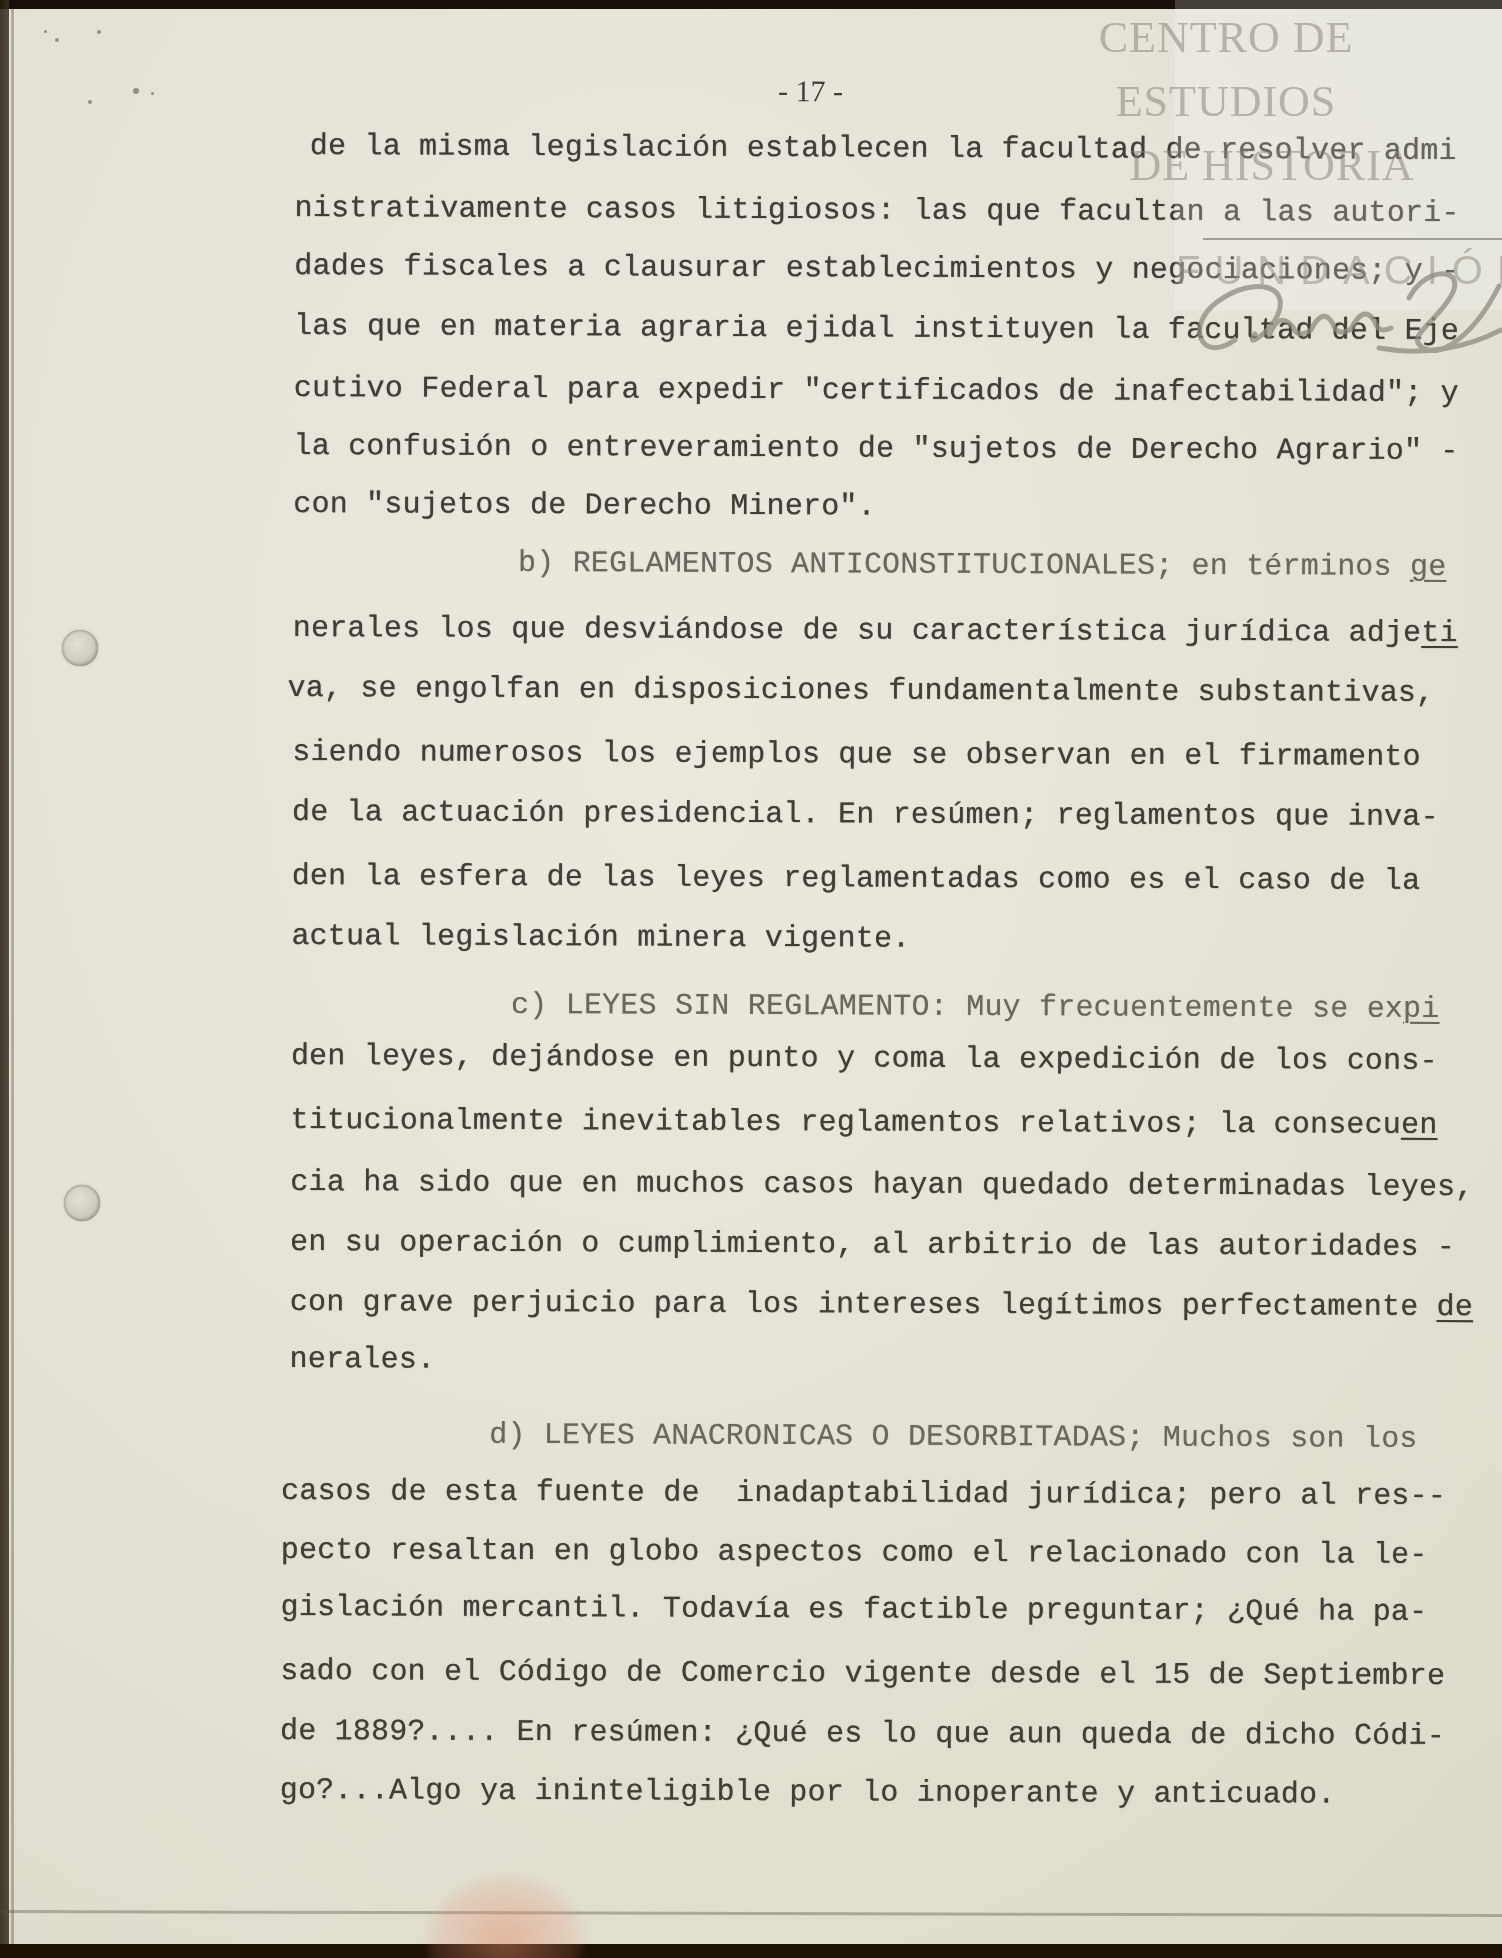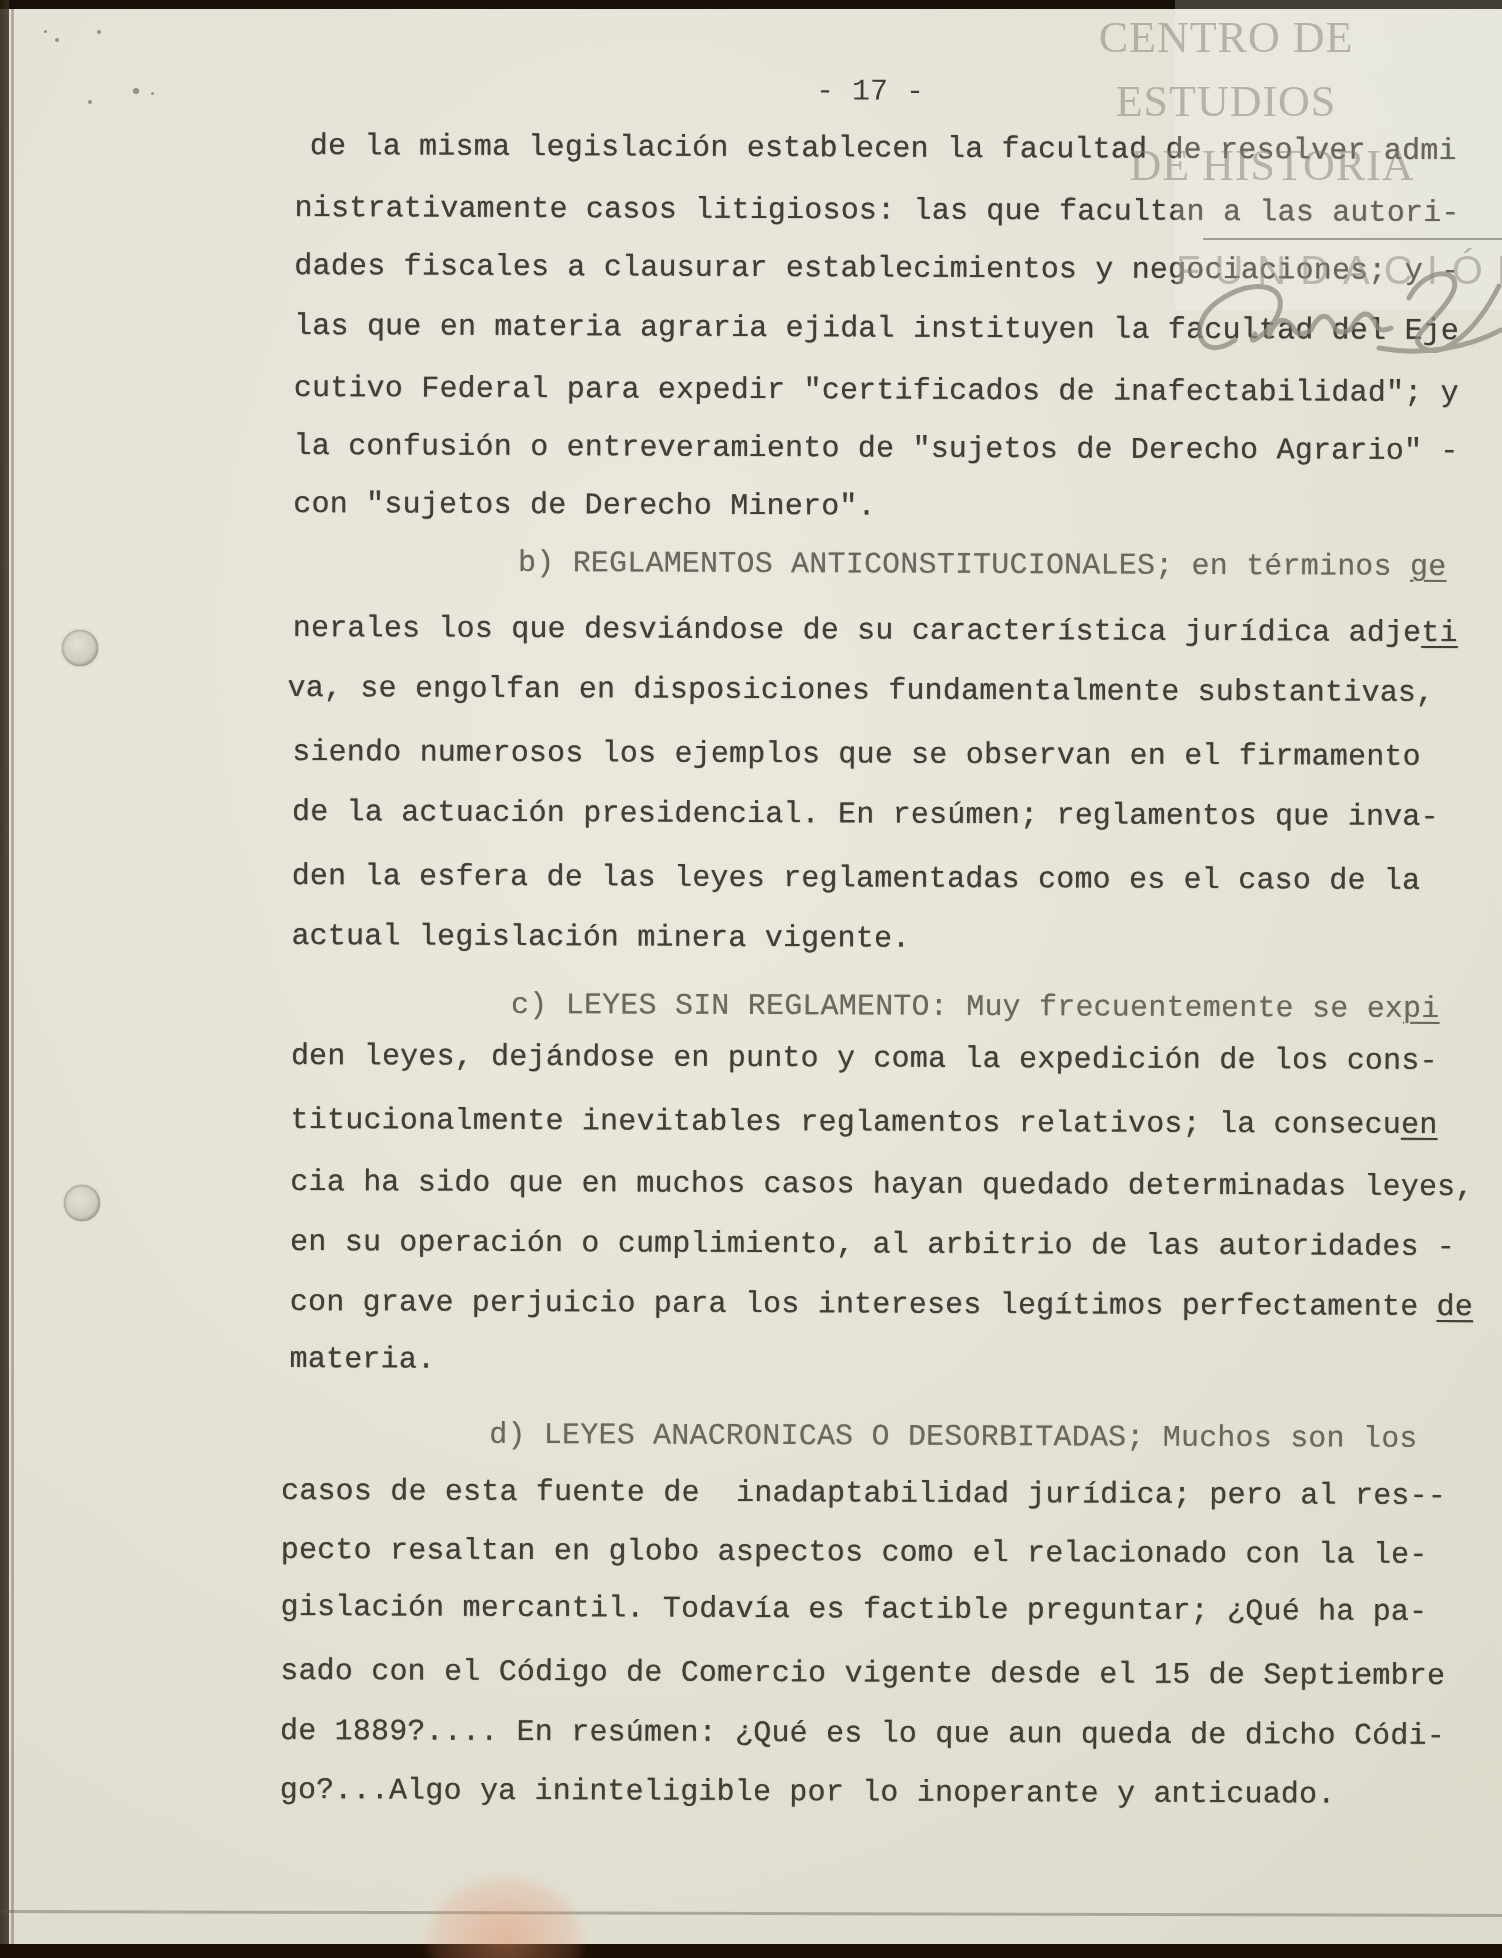--- a/index.html
+++ b/index.html
@@ -68,21 +68,21 @@
   .signature{position:absolute;left:1183px;top:252px;opacity:0.75;}
 </style>
 </head>
 <body>
 
 <div id="scan">
 
   <div id="paper"></div>
 
   <div id="text-layer">
-    <div id="page-number" style="left: 816px; top: 72px;">- 17 -</div>
+    <div id="page-number" style="left: 778px; top: 72px; font-family: Liberation Serif, serif;">- 17 -</div>
 
   <div class="tline" style="left: 310px; top: 129px;">de la misma legislación establecen la facultad de resolver admi</div>
       <div class="tline" style="left: 295px; top: 191px;">nistrativamente casos litigiosos: las que facultan a las autori-</div>
       <div class="tline" style="left: 295px; top: 249px;">dades fiscales a clausurar establecimientos y negociaciones; y -</div>
       <div class="tline" style="left: 295px; top: 309px;">las que en materia agraria ejidal instituyen la facultad del Eje</div>
       <div class="tline" style="left: 295px; top: 371px;">cutivo Federal para expedir "certificados de inafectabilidad"; y</div>
       <div class="tline" style="left: 295px; top: 429px;">la confusión o entreveramiento de "sujetos de Derecho Agrario" -</div>
       <div class="tline" style="left: 295px; top: 487px;">con "sujetos de Derecho Minero".</div>
       <div class="tline fade" style="left: 520px; top: 545px;"><span>b) REGLAMENTOS ANTICONSTITUCIONALES; en términos </span><span class="tail">ge</span></div>
       <div class="tline" style="left: 295px; top: 611px;"><span>nerales los que desviándose de su característica jurídica adje</span><span class="tail">ti</span></div>
@@ -90,21 +90,21 @@
       <div class="tline" style="left: 295px; top: 735px;">siendo numerosos los ejemplos que se observan en el firmamento</div>
       <div class="tline" style="left: 295px; top: 795px;">de la actuación presidencial. En resúmen; reglamentos que inva-</div>
       <div class="tline" style="left: 295px; top: 859px;">den la esfera de las leyes reglamentadas como es el caso de la</div>
       <div class="tline" style="left: 295px; top: 919px;">actual legislación minera vigente.</div>
       <div class="tline fade" style="left: 515px; top: 987px;"><span>c) LEYES SIN REGLAMENTO: Muy frecuentemente se ex</span><span class="tail">pi</span></div>
       <div class="tline" style="left: 295px; top: 1039px;">den leyes, dejándose en punto y coma la expedición de los cons-</div>
       <div class="tline" style="left: 295px; top: 1103px;"><span>titucionalmente inevitables reglamentos relativos; la consecu</span><span class="tail">en</span></div>
       <div class="tline" style="left: 295px; top: 1165px;">cia ha sido que en muchos casos hayan quedado determinadas leyes,</div>
       <div class="tline" style="left: 295px; top: 1225px;">en su operación o cumplimiento, al arbitrio de las autoridades -</div>
       <div class="tline" style="left: 295px; top: 1285px;"><span>con grave perjuicio para los intereses legítimos perfectamente </span><span class="tail">de</span></div>
-      <div class="tline" style="left: 295px; top: 1342px;">materia.</div>
+      <div class="tline" style="left: 295px; top: 1342px;">nerales.</div>
       <div class="tline fade" style="left: 495px; top: 1417px;">d) LEYES ANACRONICAS O DESORBITADAS; Muchos son los</div>
       <div class="tline" style="left: 287px; top: 1474px;">casos de esta fuente de  inadaptabilidad jurídica; pero al res--</div>
       <div class="tline" style="left: 287px; top: 1533px;">pecto resaltan en globo aspectos como el relacionado con la le-</div>
       <div class="tline" style="left: 287px; top: 1590px;">gislación mercantil. Todavía es factible preguntar; ¿Qué ha pa-</div>
       <div class="tline" style="left: 287px; top: 1654px;">sado con el Código de Comercio vigente desde el 15 de Septiembre</div>
       <div class="tline" style="left: 287px; top: 1714px;">de 1889?.... En resúmen: ¿Qué es lo que aun queda de dicho Códi-</div>
       <div class="tline" style="left: 287px; top: 1773px;">go?...Algo ya ininteligible por lo inoperante y anticuado.</div>
     </div>
 
   <div id="artifact-layer">

